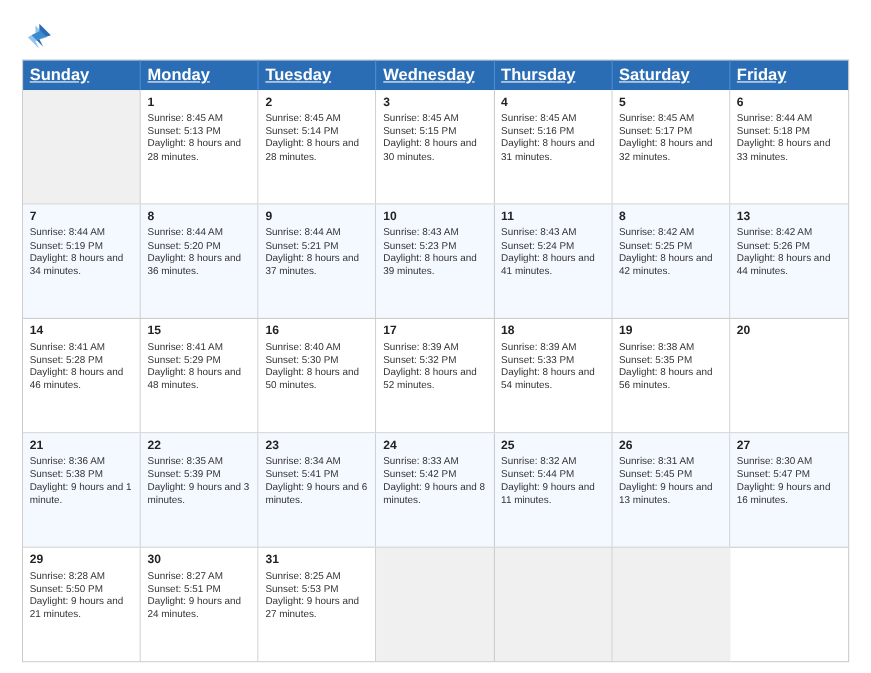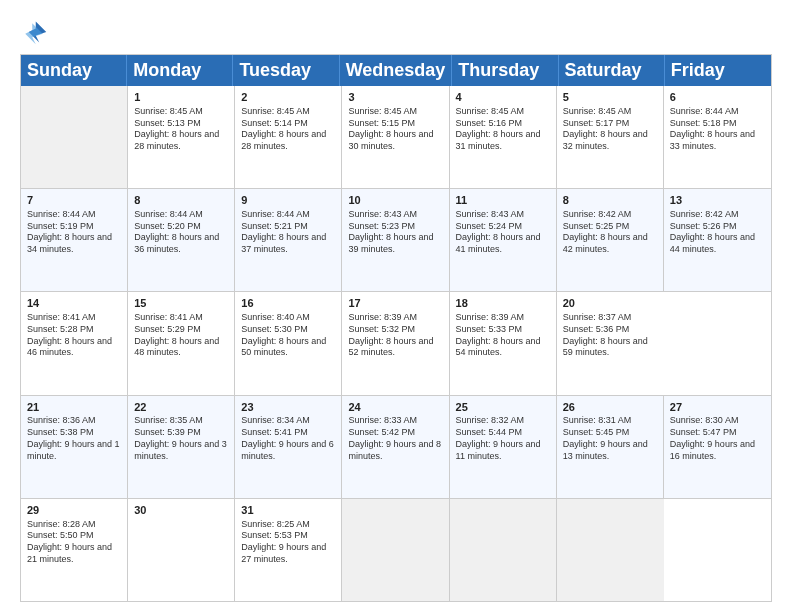--- a/index.html
+++ b/index.html
@@ -59,25 +59,26 @@
       flex-direction: column;
       border: 1px solid #ccc;
     }
     .cal-header-row {
       display: grid;
       grid-template-columns: repeat(7, 1fr);
       background: #2a6db5;
     }
     .cal-header-cell {
       color: #fff;
-      font-size: 18px;
+      font-size: 15px;
       font-weight: bold;
       padding: 5px 6px;
       text-align: left;
       border-right: 1px solid #4a8dd5;
+      text-decoration: underline;
     }
     .cal-header-cell:last-child { border-right: none; }
     .cal-body {
       flex: 1;
       display: flex;
       flex-direction: column;
     }
     .cal-row {
       display: grid;
       grid-template-columns: repeat(7, 1fr);
@@ -223,22 +224,25 @@
           </div>
           <div class="cal-cell">
             <span class="day-num">17</span>
             <div class="cell-text">Sunrise: 8:39 AM<br>Sunset: 5:32 PM<br>Daylight: 8 hours and 52 minutes.</div>
           </div>
           <div class="cal-cell">
             <span class="day-num">18</span>
             <div class="cell-text">Sunrise: 8:39 AM<br>Sunset: 5:33 PM<br>Daylight: 8 hours and 54 minutes.</div>
           </div>
           <div class="cal-cell">
+            <span class="day-num">19</span>
+            <div class="cell-text">Sunrise: 8:38 AM<br>Sunset: 5:35 PM<br>Daylight: 8 hours and 56 minutes.</div>
+          </div>
+          <div class="cal-cell">
             <span class="day-num">20</span>
-            <div class="cell-text">Sunrise: 8:37 AM<br>Sunset: 5:36 PM<br>Daylight: 8 hours and 59 minutes.</div>
           </div>
         </div>
         <div class="cal-row">
           <div class="cal-cell">
             <span class="day-num">21</span>
             <div class="cell-text">Sunrise: 8:36 AM<br>Sunset: 5:38 PM<br>Daylight: 9 hours and 1 minute.</div>
           </div>
           <div class="cal-cell">
             <span class="day-num">22</span>
             <div class="cell-text">Sunrise: 8:35 AM<br>Sunset: 5:39 PM<br>Daylight: 9 hours and 3 minutes.</div>
@@ -264,20 +268,21 @@
             <div class="cell-text">Sunrise: 8:30 AM<br>Sunset: 5:47 PM<br>Daylight: 9 hours and 16 minutes.</div>
           </div>
         </div>
         <div class="cal-row">
           <div class="cal-cell">
             <span class="day-num">29</span>
             <div class="cell-text">Sunrise: 8:28 AM<br>Sunset: 5:50 PM<br>Daylight: 9 hours and 21 minutes.</div>
           </div>
           <div class="cal-cell">
             <span class="day-num">30</span>
+            <div class="cell-text">Sunrise: 8:27 AM<br>Sunset: 5:51 PM<br>Daylight: 9 hours and 24 minutes.</div>
           </div>
           <div class="cal-cell">
             <span class="day-num">31</span>
             <div class="cell-text">Sunrise: 8:25 AM<br>Sunset: 5:53 PM<br>Daylight: 9 hours and 27 minutes.</div>
           </div>
           <div class="cal-cell empty"></div>
           <div class="cal-cell empty"></div>
           <div class="cal-cell empty"></div>
         </div>
       </div>

